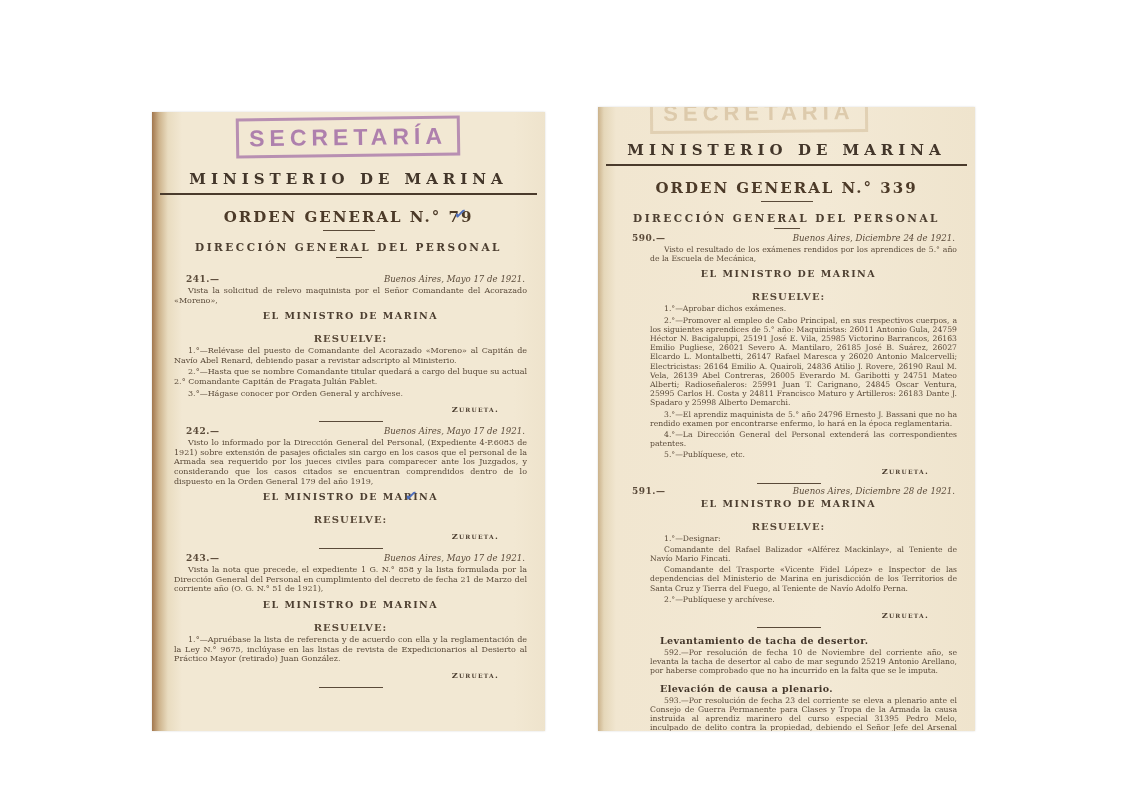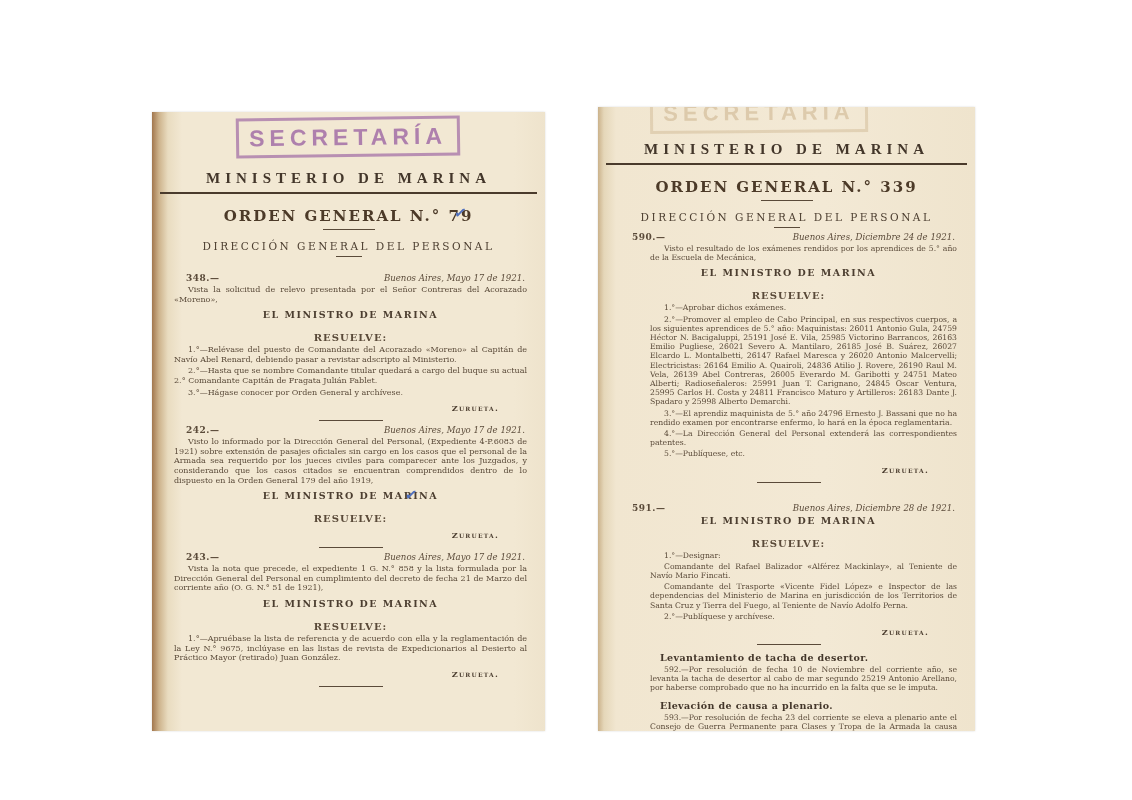--- a/index.html
+++ b/index.html
@@ -30,34 +30,34 @@
     font-size:23px;letter-spacing:5px;transform:rotate(-0.8deg);
   }
   .stamp-faint{
     left:52px;top:-14px;width:212px;height:34px;line-height:34px;
     border:3px solid rgba(196,166,124,.35);color:rgba(196,166,124,.45);
     font-size:22px;letter-spacing:5px;transform:rotate(-0.5deg);
   }
   .ministry{
     margin:14px 8px 0 8px;text-align:center;
     font-size:15px;font-weight:bold;letter-spacing:5px;color:#43362a;
-    border-bottom:2px solid #4a3b2c;padding-bottom:5px;font-family:Liberation Serif, serif;
+    border-bottom:2px solid #4a3b2c;padding-bottom:5px;
   }
   .page-right .ministry{margin-top:34px;}
   .order-title{
     position:relative;margin-top:13px;text-align:center;
     font-size:15px;font-weight:bold;letter-spacing:2px;color:#4c3a28;
   }
   .order-title:after{
     content:"";display:block;width:52px;margin:4px auto 0 auto;
     border-bottom:1.5px solid #5a4a39;
   }
   .direction{
     margin-top:10px;text-align:center;
-    font-size:10.5px;font-weight:normal;letter-spacing:2.5px;color:#4c3e30;
+    font-size:10.5px;font-weight:bold;letter-spacing:2.5px;color:#4c3e30;
   }
   .direction:after{
     content:"";display:block;width:26px;margin:4px auto 0 auto;
     border-bottom:1.5px solid #5a4a39;
   }
   .body-col{padding:0 18px 0 22px;}
   .num-row{
     display:flex;justify-content:space-between;align-items:baseline;
     margin-top:4px;
   }
@@ -104,24 +104,24 @@
   <div class="order-title">
     <span>ORDEN GENERAL N.° 79</span>
     <span class="check check-order">✓</span>
   </div>
   <div class="direction">DIRECCIÓN GENERAL DEL PERSONAL</div>
 
   <div class="body-col">
 
     <div style="margin-top:16px;">
       <div class="num-row">
-        <span class="sec-num">348.—</span>
+        <span class="sec-num">241.—</span>
         <span class="sec-date">Buenos Aires, Mayo 17 de 1921.</span>
       </div>
-      <p class="para">Vista la solicitud de relevo presentada por el Señor Contreras del Acorazado «Moreno»,</p>
+      <p class="para">Vista la solicitud de relevo maquinista por el Señor Comandante del Acorazado «Moreno»,</p>
       <div class="minister">EL MINISTRO DE MARINA</div>
       <div class="resolve">RESUELVE:</div>
       <p class="para">1.°—Relévase del puesto de Comandante del Acorazado «Moreno» al Capitán de Navío Abel Renard, debiendo pasar a revistar adscripto al Ministerio.</p>
       <p class="para">2.°—Hasta que se nombre Comandante titular quedará a cargo del buque su actual 2.° Comandante Capitán de Fragata Julián Fablet.</p>
       <p class="para">3.°—Hágase conocer por Orden General y archívese.</p>
       <div class="sig">Zurueta.</div>
       <div class="sep"></div>
     </div>
 
     <div>
@@ -174,21 +174,21 @@
       <p class="para">1.°—Aprobar dichos exámenes.</p>
       <p class="para">2.°—Promover al empleo de Cabo Principal, en sus respectivos cuerpos, a los siguientes aprendices de 5.° año: Maquinistas: 26011 Antonio Gula, 24759 Héctor N. Bacigaluppi, 25191 José E. Vila, 25985 Victorino Barrancos, 26163 Emilio Pugliese, 26021 Severo A. Mantilaro, 26185 José B. Suárez, 26027 Elcardo L. Montalbetti, 26147 Rafael Maresca y 26020 Antonio Malcervelli; Electricistas: 26164 Emilio A. Quairoli, 24836 Atilio J. Rovere, 26190 Raul M. Vela, 26139 Abel Contreras, 26005 Everardo M. Garibotti y 24751 Mateo Alberti; Radioseñaleros: 25991 Juan T. Carignano, 24845 Oscar Ventura, 25995 Carlos H. Costa y 24811 Francisco Maturo y Artilleros: 26183 Dante J. Spadaro y 25998 Alberto Demarchi.</p>
       <p class="para">3.°—El aprendiz maquinista de 5.° año 24796 Ernesto J. Bassani que no ha rendido examen por encontrarse enfermo, lo hará en la época reglamentaria.</p>
       <p class="para">4.°—La Dirección General del Personal extenderá las correspondientes patentes.</p>
       <p class="para">5.°—Publíquese, etc.</p>
       <div class="sig">Zurueta.</div>
       <div class="sep"></div>
     </div>
 
     <div>
-      <div class="num-row" style="margin-top:20px;">
+      <div class="num-row" style="margin-top:2px;">
         <span class="sec-num">591.—</span>
         <span class="sec-date">Buenos Aires, Diciembre 28 de 1921.</span>
       </div>
       <div class="minister" style="margin-top:2px;">EL MINISTRO DE MARINA</div>
       <div class="resolve">RESUELVE:</div>
       <p class="para">1.°—Designar:</p>
       <p class="para">Comandante del Rafael Balizador «Alférez Mackinlay», al Teniente de Navío Mario Fincati.</p>
       <p class="para">Comandante del Trasporte «Vicente Fidel López» e Inspector de las dependencias del Ministerio de Marina en jurisdicción de los Territorios de Santa Cruz y Tierra del Fuego, al Teniente de Navío Adolfo Perna.</p>
       <p class="para">2.°—Publíquese y archívese.</p>
       <div class="sig">Zurueta.</div>

